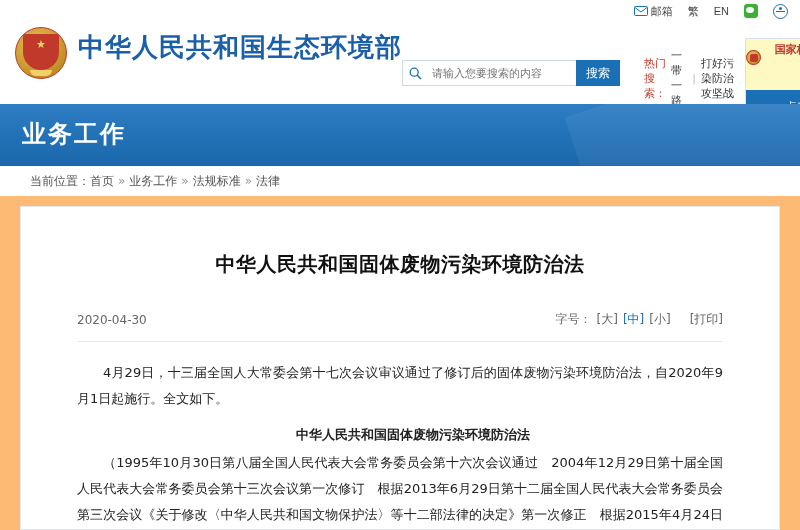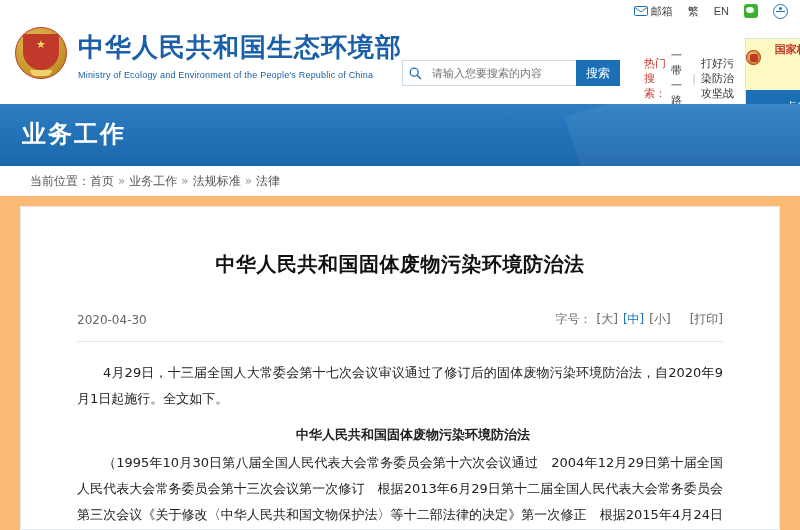--- a/index.html
+++ b/index.html
@@ -279,21 +279,20 @@
 
 <div class="header">
   <div class="emblem">
     <div class="ring"></div>
     <div class="inner"></div>
     <div class="star">★</div>
     <div class="gear"></div>
   </div>
   <div class="title-block">
     <div class="title-cn">中华人民共和国生态环境部</div>
-    <div class="title-en">Ministry of Ecology and Environment of the People's Republic of China</div>
   </div>
 
   <div class="header-right">
     <div class="search-col">
       <div class="search-row">
         <div class="search-ico-box">
           <svg width="13" height="13" viewBox="0 0 13 13">
               <circle cx="5.2" cy="5.2" r="4" fill="none" stroke="#1a6fb5" stroke-width="1.3"></circle>
               <line x1="8.2" y1="8.2" x2="12" y2="12" stroke="#1a6fb5" stroke-width="1.5"></line>
             </svg>

